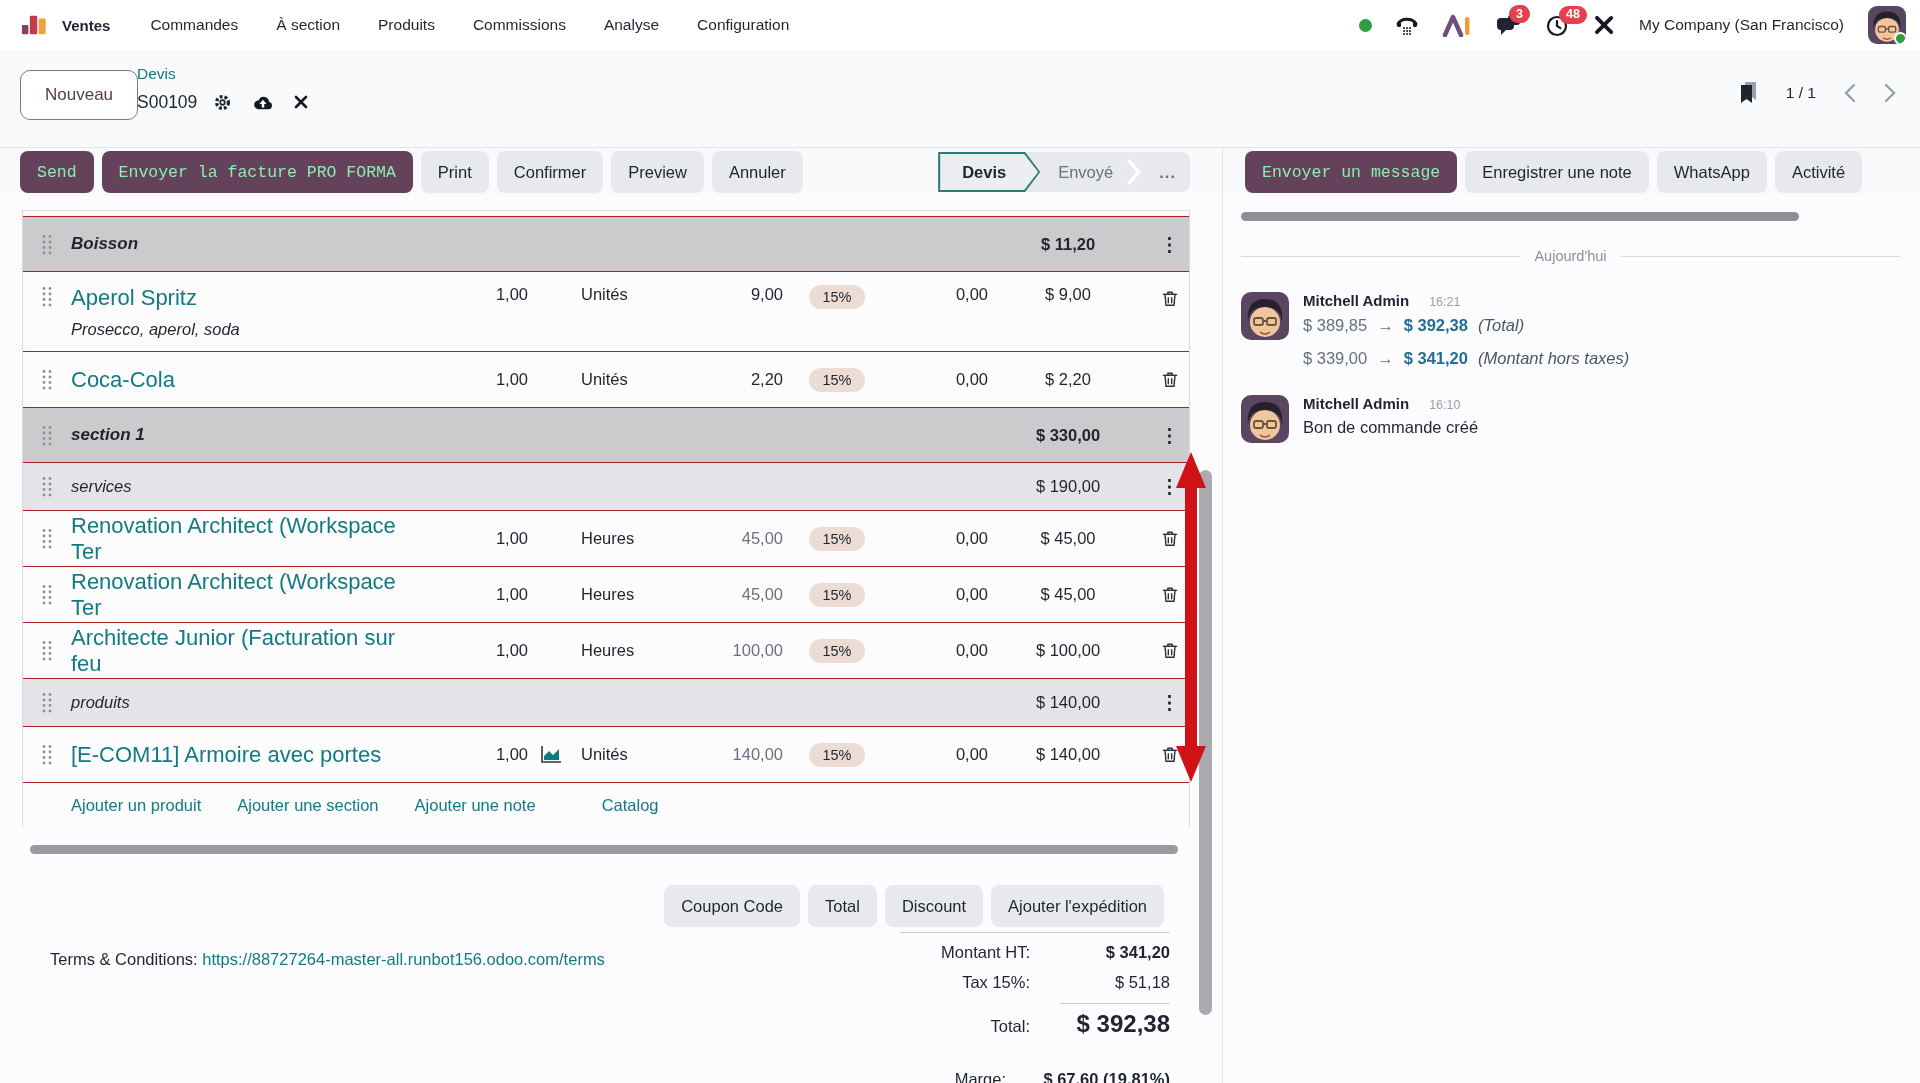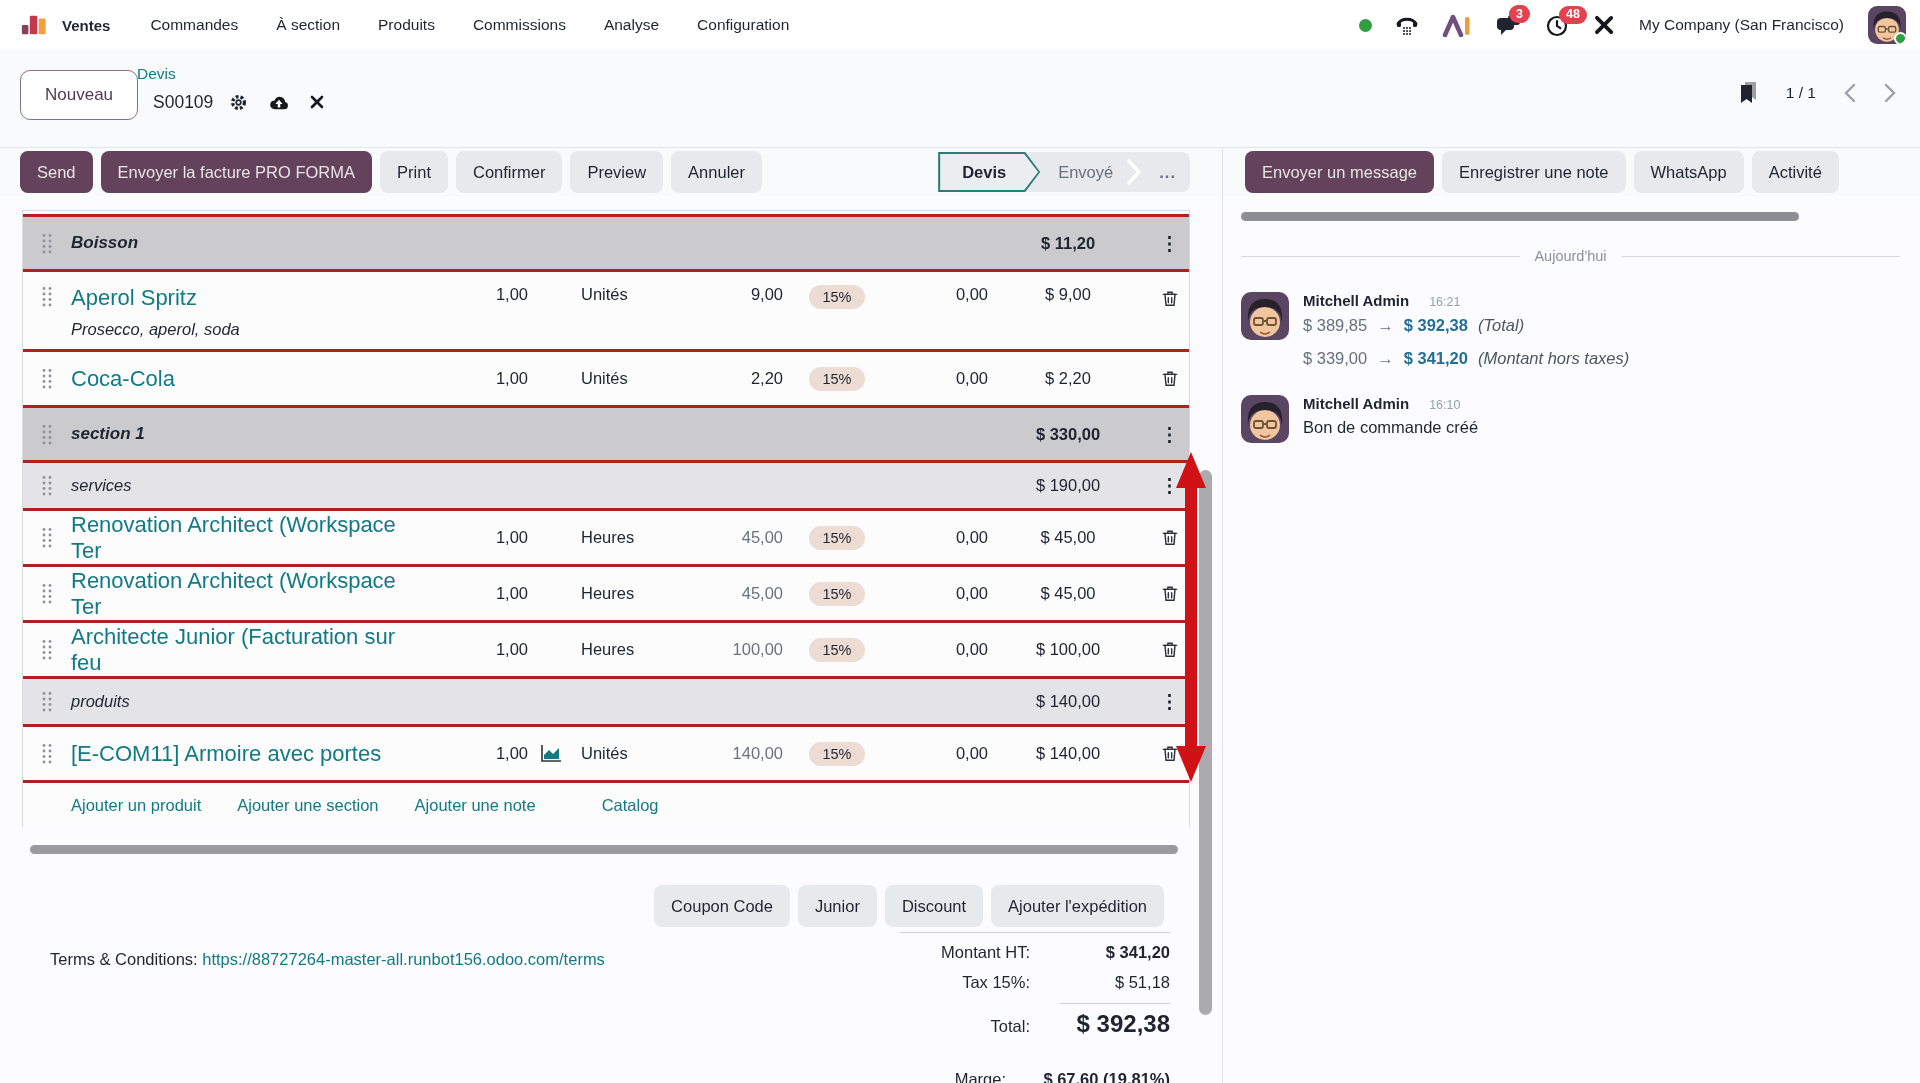--- a/index.html
+++ b/index.html
@@ -24,52 +24,52 @@
     border-radius:50%; background:#2f9e41; border:2px solid #fff; }
 
   
   .crumb-zone { position:absolute; top:50px; left:0; right:0; height:97px; background:#f9fafb; }
   .btn-new { position:absolute; left:20px; top:20px; height:50px; padding:0 24px;
     background:#fff; border:1px solid #8a7286; border-radius:10px; color:#553a50;
     font-size:17px; font-weight:500; cursor:pointer; }
   .crumb-txt { position:absolute; left:137px; top:12px; line-height:24px; }
   .crumb-parent { color:#117a84; font-size:15.5px; cursor:pointer; }
   .crumb-line2 { display:flex; align-items:center; gap:20px; margin-top:4px; }
-  .crumb-current { font-size:17.5px;padding-left:16px; }
+  .crumb-current { font-size:17.5px; }
   .pager { position:absolute; right:24px; top:32px; display:flex; align-items:center; gap:28px; }
   .pager-count { font-size:15.5px; }
   .ic-btn { cursor:pointer; display:flex; align-items:center; }
 
   
   .actionbar { position:absolute; top:147px; left:0; right:0; height:49px; background:#f9fafb;
     border-top:1px solid #e4e5e8; }
   .btn-row { position:absolute; left:20px; top:3px; display:flex; gap:8px; }
   .btn { height:42px; border:none; border-radius:8px; padding:0 17px; font-size:16.5px;
     font-family:inherit; cursor:pointer; }
-  .btn.primary { background:#65425b; color:#e5e5e5; }
+  .btn.primary { background:#65425b; color:#86efac;font-family:Liberation Mono, monospace; }
   .btn.light { background:#e7e9ec; color:#1f2430; }
   .statusbar { position:absolute; right:730px; top:4px; height:40px; display:flex;
     align-items:center; background:#e7e9ec; border-radius:8px; }
   .step-sel { position:relative; height:40px; display:flex; align-items:center; padding:0 34px 0 24px; }
   .step-sel .a1 { position:absolute; inset:0;
     clip-path:polygon(0 0,calc(100% - 15px) 0,100% 50%,calc(100% - 15px) 100%,0 100%); background:#2a7a78; }
   .step-sel .a2 { position:absolute; inset:2px;
     clip-path:polygon(0 0,calc(100% - 14px) 0,100% 50%,calc(100% - 14px) 100%,0 100%); background:#ebedf0; }
   .step-sel .lbl { position:relative; font-weight:700; font-size:16.5px; }
   .step { padding:0 14px 0 18px; color:#697180; font-size:16.5px; cursor:pointer; }
   .chatbtns { position:absolute; left:1245px; top:3px; display:flex; gap:8px; }
 
   
   .sheet { position:absolute; top:196px; left:0; width:1222px; bottom:0; background:#fcfcfe; overflow:hidden; }
   .vdivider { position:absolute; top:147px; bottom:0; left:1222px; width:1px; background:#e2e3e6; }
 
   .otable { position:absolute; top:14px; left:22px; width:1168px;
     border-left:1px solid #dadadd; border-right:1px solid #dadadd; border-top:1px solid #dadadd; }
   .rw { display:grid; grid-template-columns:48px 337px 120px 45px 130px 80px 90px 115px 160px 43px;
-    align-items:center; border-bottom:3px solid #b91c1c; background:#fcfcfd; }
+    align-items:center; border-bottom:1px solid #b91c1c; background:#fcfcfd; }
   .rw.sliver { height:6px; background:#fcfcfd; }
   .rw.prod { height:56px; }
   .rw.withdesc { height:80px; align-items:start; padding-top:13px; }
   .rw.sec  { height:55px; background:#cbcbce; }
   .rw.sub  { height:48px; background:#e4e4e8; }
   .cell-handle { display:flex; justify-content:center; cursor:grab; }
   .name-link { color:#117a84; font-size:22px; cursor:pointer; }
   .sec-name { font-size:17px; font-weight:700; font-style:italic; }
   .sub-name { font-size:16.5px; font-style:italic; }
   .desc { font-size:16.5px; font-style:italic; margin-top:9px; }
@@ -630,21 +630,21 @@
       <span class="lk">Ajouter une section</span>
       <span class="lk">Ajouter une note</span>
       <span class="lk cat">Catalog</span>
     </div>
   </div>
 
   <div class="hscroll"></div>
 
   <div class="actions">
     <button class="btn light">Coupon Code</button>
-    <button class="btn light">Junior</button>
+    <button class="btn light">Total</button>
     <button class="btn light">Discount</button>
     <button class="btn light">Ajouter l'expédition</button>
   </div>
 
   <div class="terms">
     <span>Terms &amp; Conditions:</span>
     <a>https://88727264-master-all.runbot156.odoo.com/terms</a>
   </div>
 
   <div class="totals">

